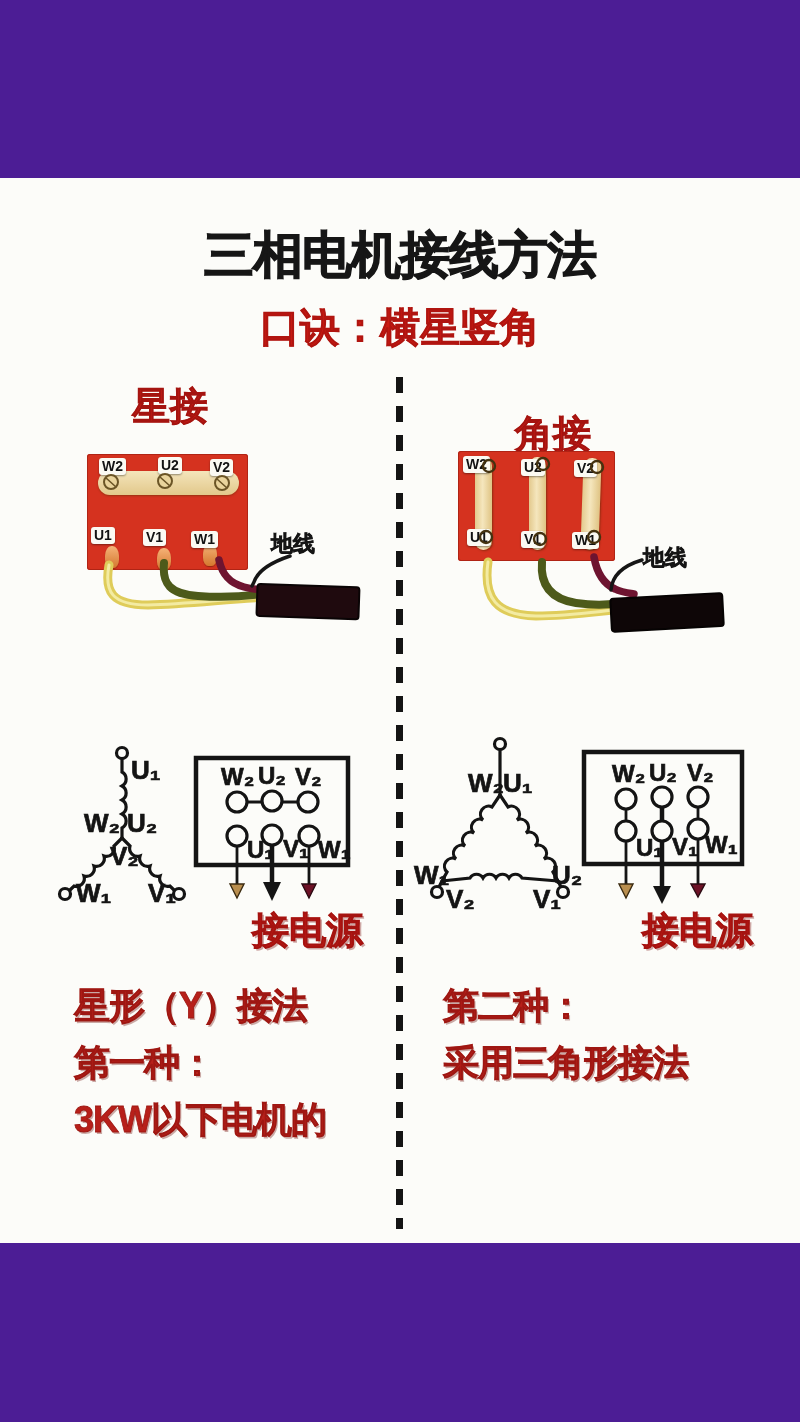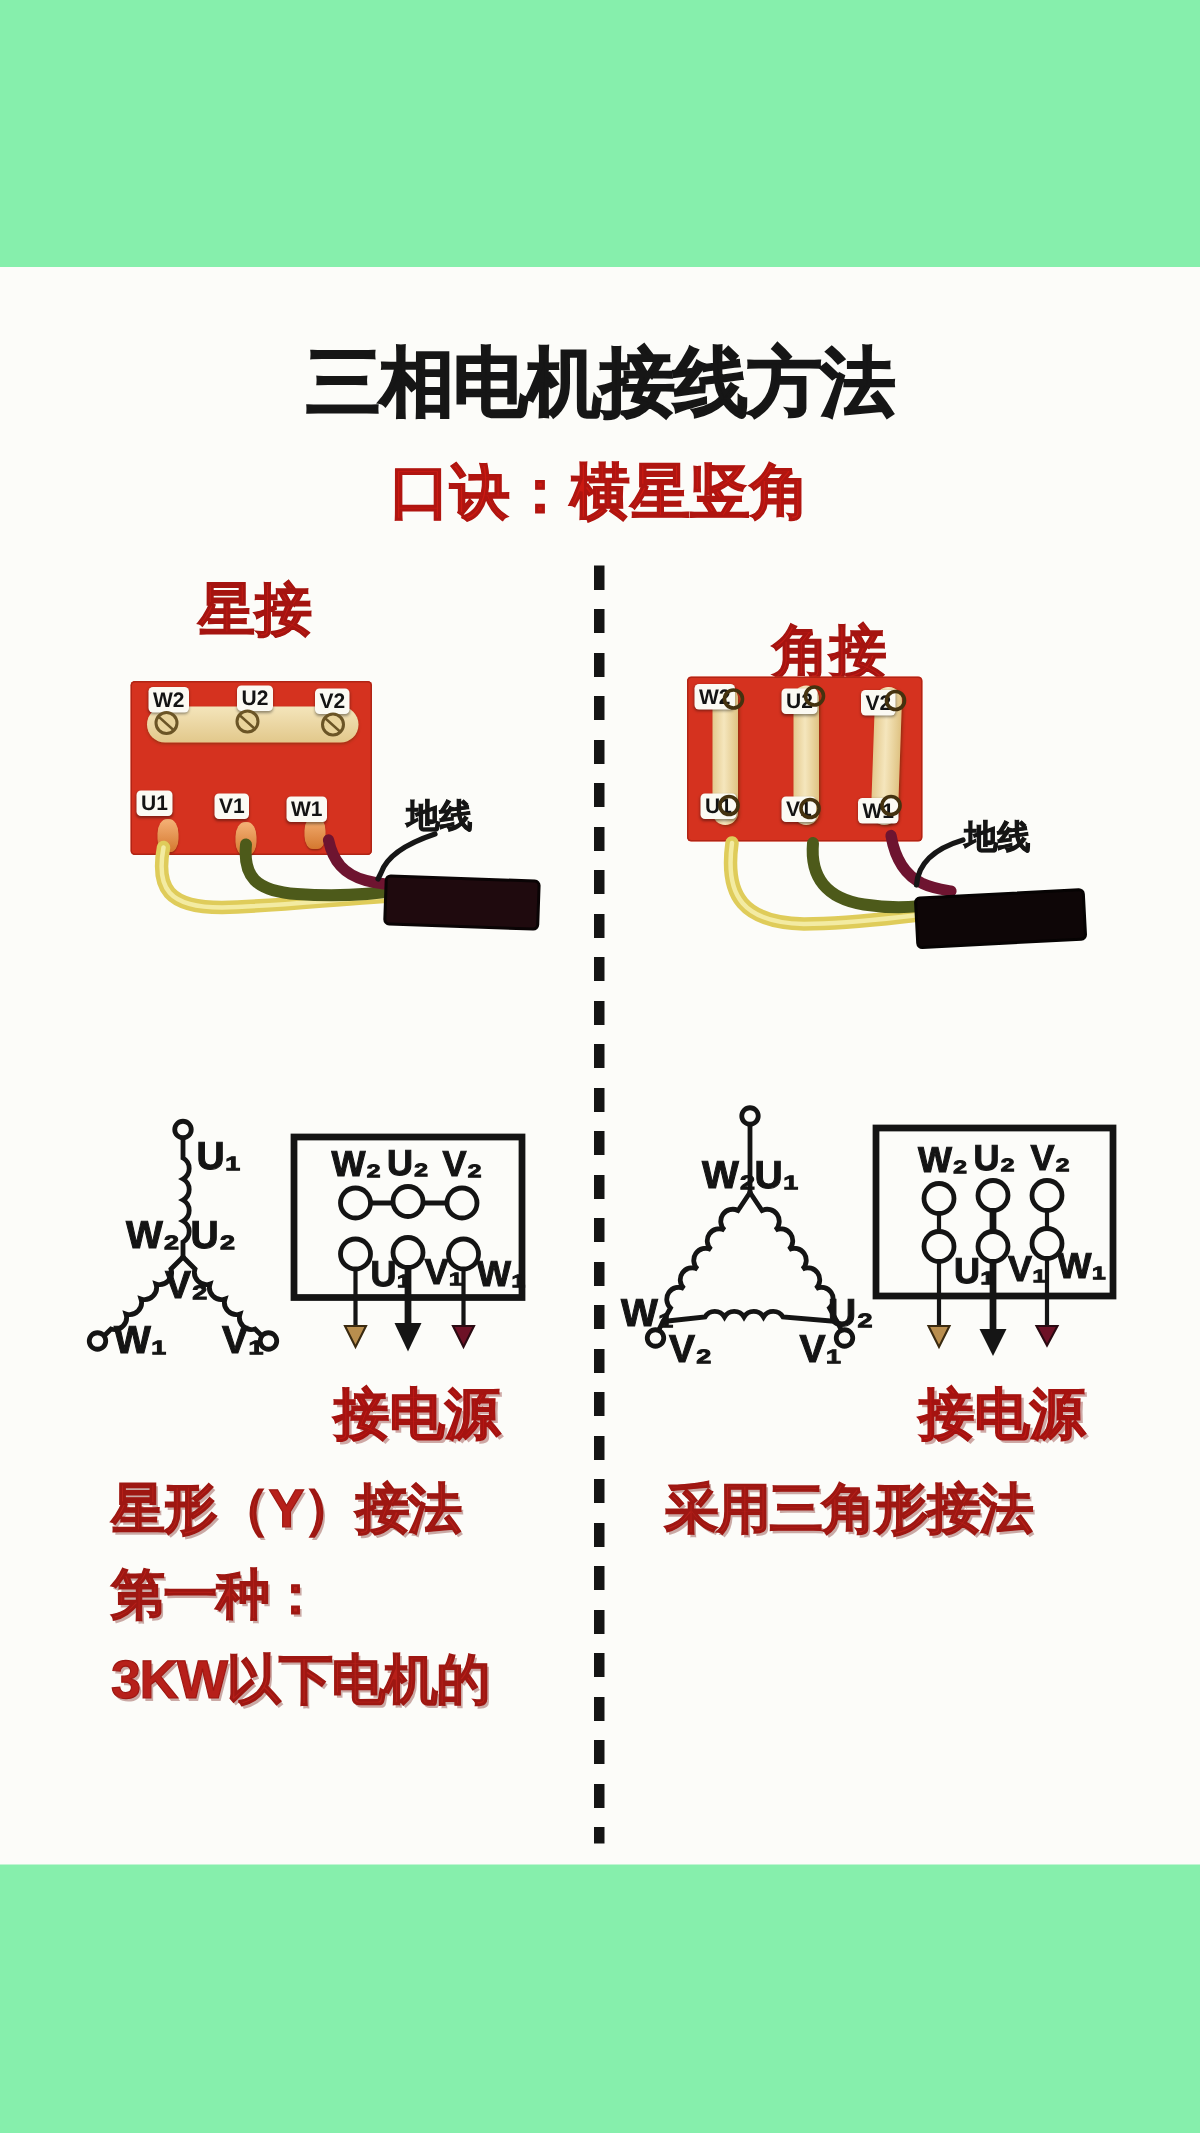--- a/index.html
+++ b/index.html
@@ -1,16 +1,16 @@
 <!DOCTYPE html>
 <html><head>
 <meta charset="utf-8">
 <style>
   html,body{margin:0;padding:0;background:#000;}
-  .stage{position:relative;width:800px;height:1422px;background:#86efac;overflow:hidden;
+  .stage{position:relative;width:800px;height:1422px;background:#4c1d95;overflow:hidden;
          font-family:"Liberation Sans","DejaVu Sans",sans-serif;}
   .panel{position:absolute;left:0;top:178px;width:800px;height:1065px;background:#fcfcf9;}
   .abs{position:absolute;}
   .title{left:0;top:44px;width:800px;text-align:center;font-size:50px;font-weight:bold;
          color:#161616;letter-spacing:-1px;-webkit-text-stroke:1.2px #161616;}
   .subtitle{left:0;top:122px;width:800px;text-align:center;font-size:40px;font-weight:bold;
             color:#cb1a12;-webkit-text-stroke:0.8px #b01510;}
   .col-header{top:203px;width:160px;text-align:center;font-size:38px;font-weight:bold;
               color:#c11b15;-webkit-text-stroke:0.8px #a51410;}
   .divider{left:396px;top:199px;width:7px;height:852px;
@@ -22,22 +22,22 @@
             border-radius:9px;box-shadow:1px 1px 2px rgba(80,40,0,.5);}
   .chip{position:absolute;background:#fbfaf3;color:#131313;font-weight:bold;font-size:14px;
         line-height:17px;padding:0 3px;border-radius:3px;box-shadow:0 1px 2px rgba(0,0,0,.4);z-index:3;}
   .peg{position:absolute;width:14px;height:22px;border-radius:45% 45% 40% 40%;
        background:linear-gradient(#f5b277,#d4782f);box-shadow:0 1px 1px rgba(90,30,0,.5);}
   .gnd{font-size:22px;font-weight:bold;color:#151515;z-index:3;-webkit-text-stroke:0.6px #151515;}
   .dlabel{font-size:26px;font-weight:bold;color:#141414;z-index:3;line-height:26px;
           -webkit-text-stroke:0.7px #141414;}
   .blabel{font-size:24px;font-weight:bold;color:#141414;z-index:3;line-height:24px;
           -webkit-text-stroke:0.7px #141414;}
-  .power{width:170px;text-align:center;font-size:37px;font-weight:bold;color:#bd1815;
-         text-shadow:2px 2px 0 rgba(120,12,8,.35);-webkit-text-stroke:0.8px #a51310;z-index:3;margin-top:12px;}
+  .power{width:170px;text-align:right;font-size:37px;font-weight:bold;color:#bd1815;
+         text-shadow:2px 2px 0 rgba(120,12,8,.35);-webkit-text-stroke:0.8px #a51310;z-index:3;}
   .notes{z-index:3;}
   .note-line{font-size:36px;font-weight:bold;color:#b7201a;line-height:40px;margin-bottom:17px;
              letter-spacing:-1px;white-space:nowrap;text-shadow:1.5px 2px 0 rgba(110,14,10,.35);
              -webkit-text-stroke:0.8px #9e1712;}
   svg.art{position:absolute;left:0;top:-178px;width:800px;height:1422px;z-index:2;pointer-events:none;}
 </style>
 </head>
 <body>
 
 <div class="stage">
@@ -202,17 +202,18 @@
 
     <div class="abs power" style="left:193px;top:728px;">接电源</div>
     <div class="abs power" style="left:583px;top:728px;">接电源</div>
 
     <div class="abs notes" style="left:74px;top:808px;">
       <div class="note-line">星形（Y）接法</div>
       <div class="note-line">第一种：</div>
       <div class="note-line">3KW以下电机的</div>
     </div>
     <div class="abs notes" style="left:443px;top:808px;">
+      <div class="note-line">第二种：</div>
       <div class="note-line">采用三角形接法</div>
     </div>
 
   </div>
 </div>
 
 </body></html>

